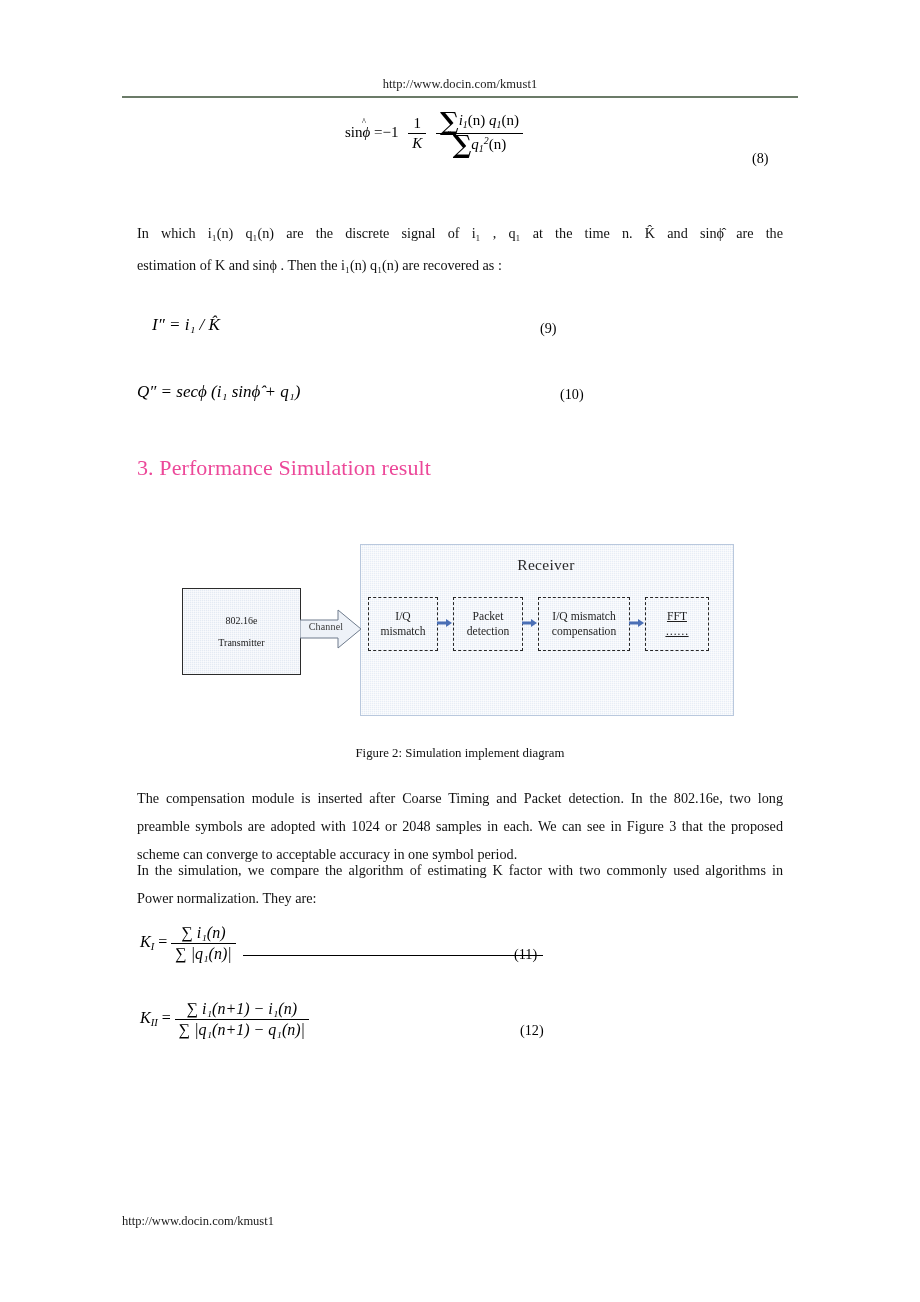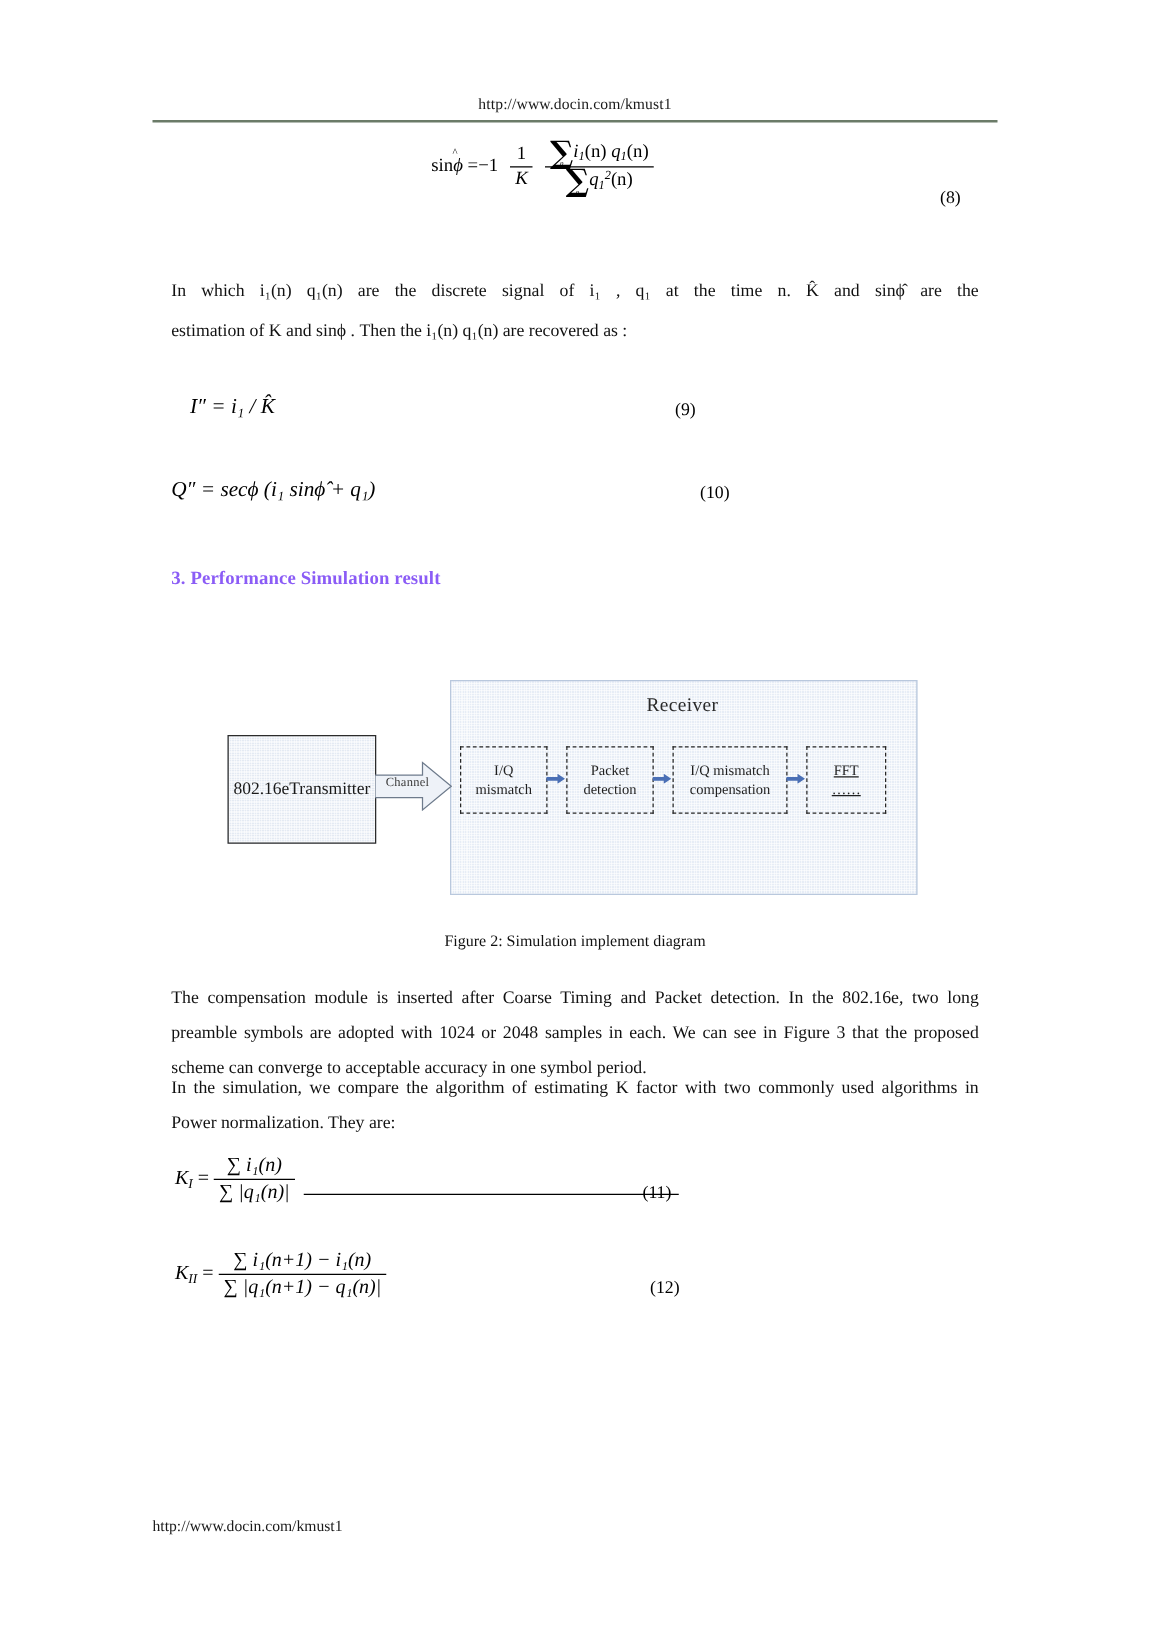--- a/index.html
+++ b/index.html
@@ -128,23 +128,23 @@
   .eqno {
     position: absolute;
     font-family: "Liberation Serif", "DejaVu Serif", serif;
     font-style: normal;
     font-size: 14.2px;
   }
 
   
   .section-heading {
     position: absolute;
-    font-size: 15px;
-    font-weight: bold;
-    color: #8b5cf6;
+    font-size: 22px;
+    font-weight: normal;
+    color: #ec4899;
     letter-spacing: 0.1px;
   }
 
   
   .figure {
     position: absolute;
     left: 182px;
     top: 532px;
     width: 550px;
     height: 178px;
@@ -156,22 +156,22 @@
     width: 117px;
     height: 85px;
     background:
       repeating-linear-gradient(0deg, rgba(255,255,255,.55) 0 1px, rgba(0,0,0,0) 1px 2px),
       repeating-linear-gradient(90deg, rgba(255,255,255,.55) 0 1px, rgba(0,0,0,0) 1px 2px),
       #e4eaf3;
     border: 1.3px solid #2b2b2b;
     display: flex;
     align-items: center;
     justify-content: center;
-    flex-direction: row;
-    font-size: 14px;
+    flex-direction: column;
+    font-size: 10px;
     color: #1a1a1a;
     line-height: 22px;
     text-align: center;
   }
   .receiver-panel {
     position: absolute;
     left: 178px;
     top: 0px;
     width: 372px;
     height: 170px;

